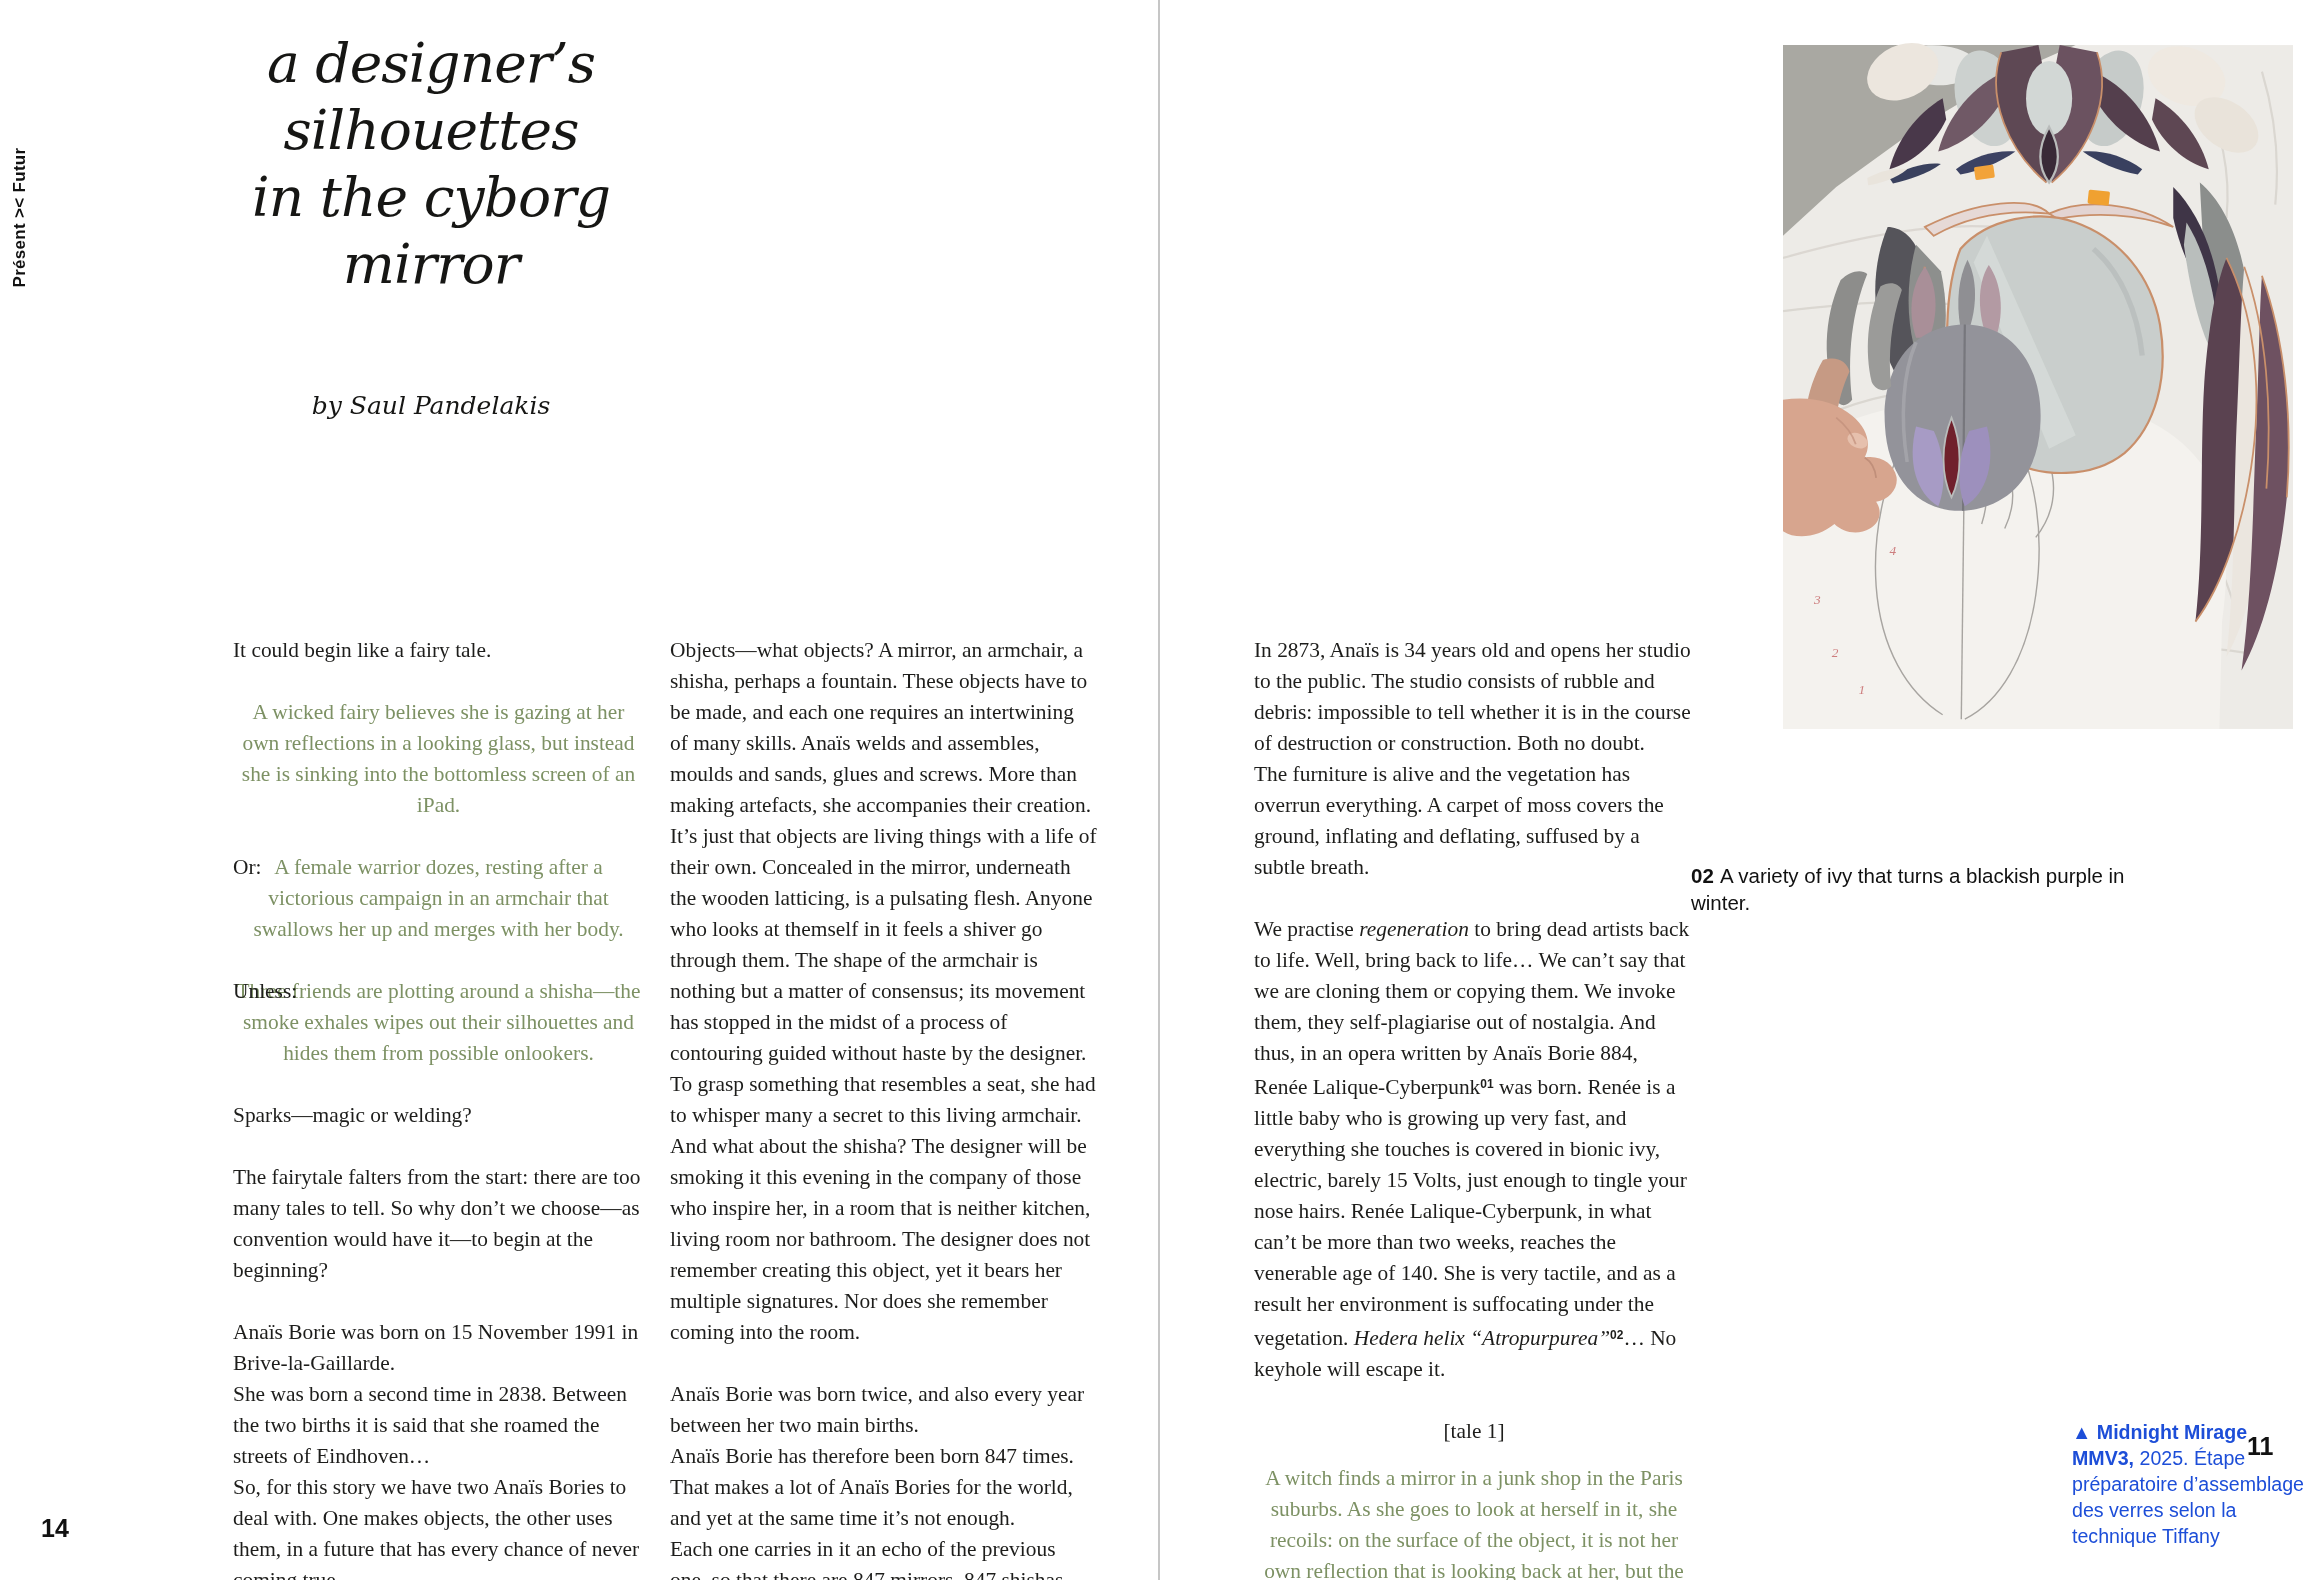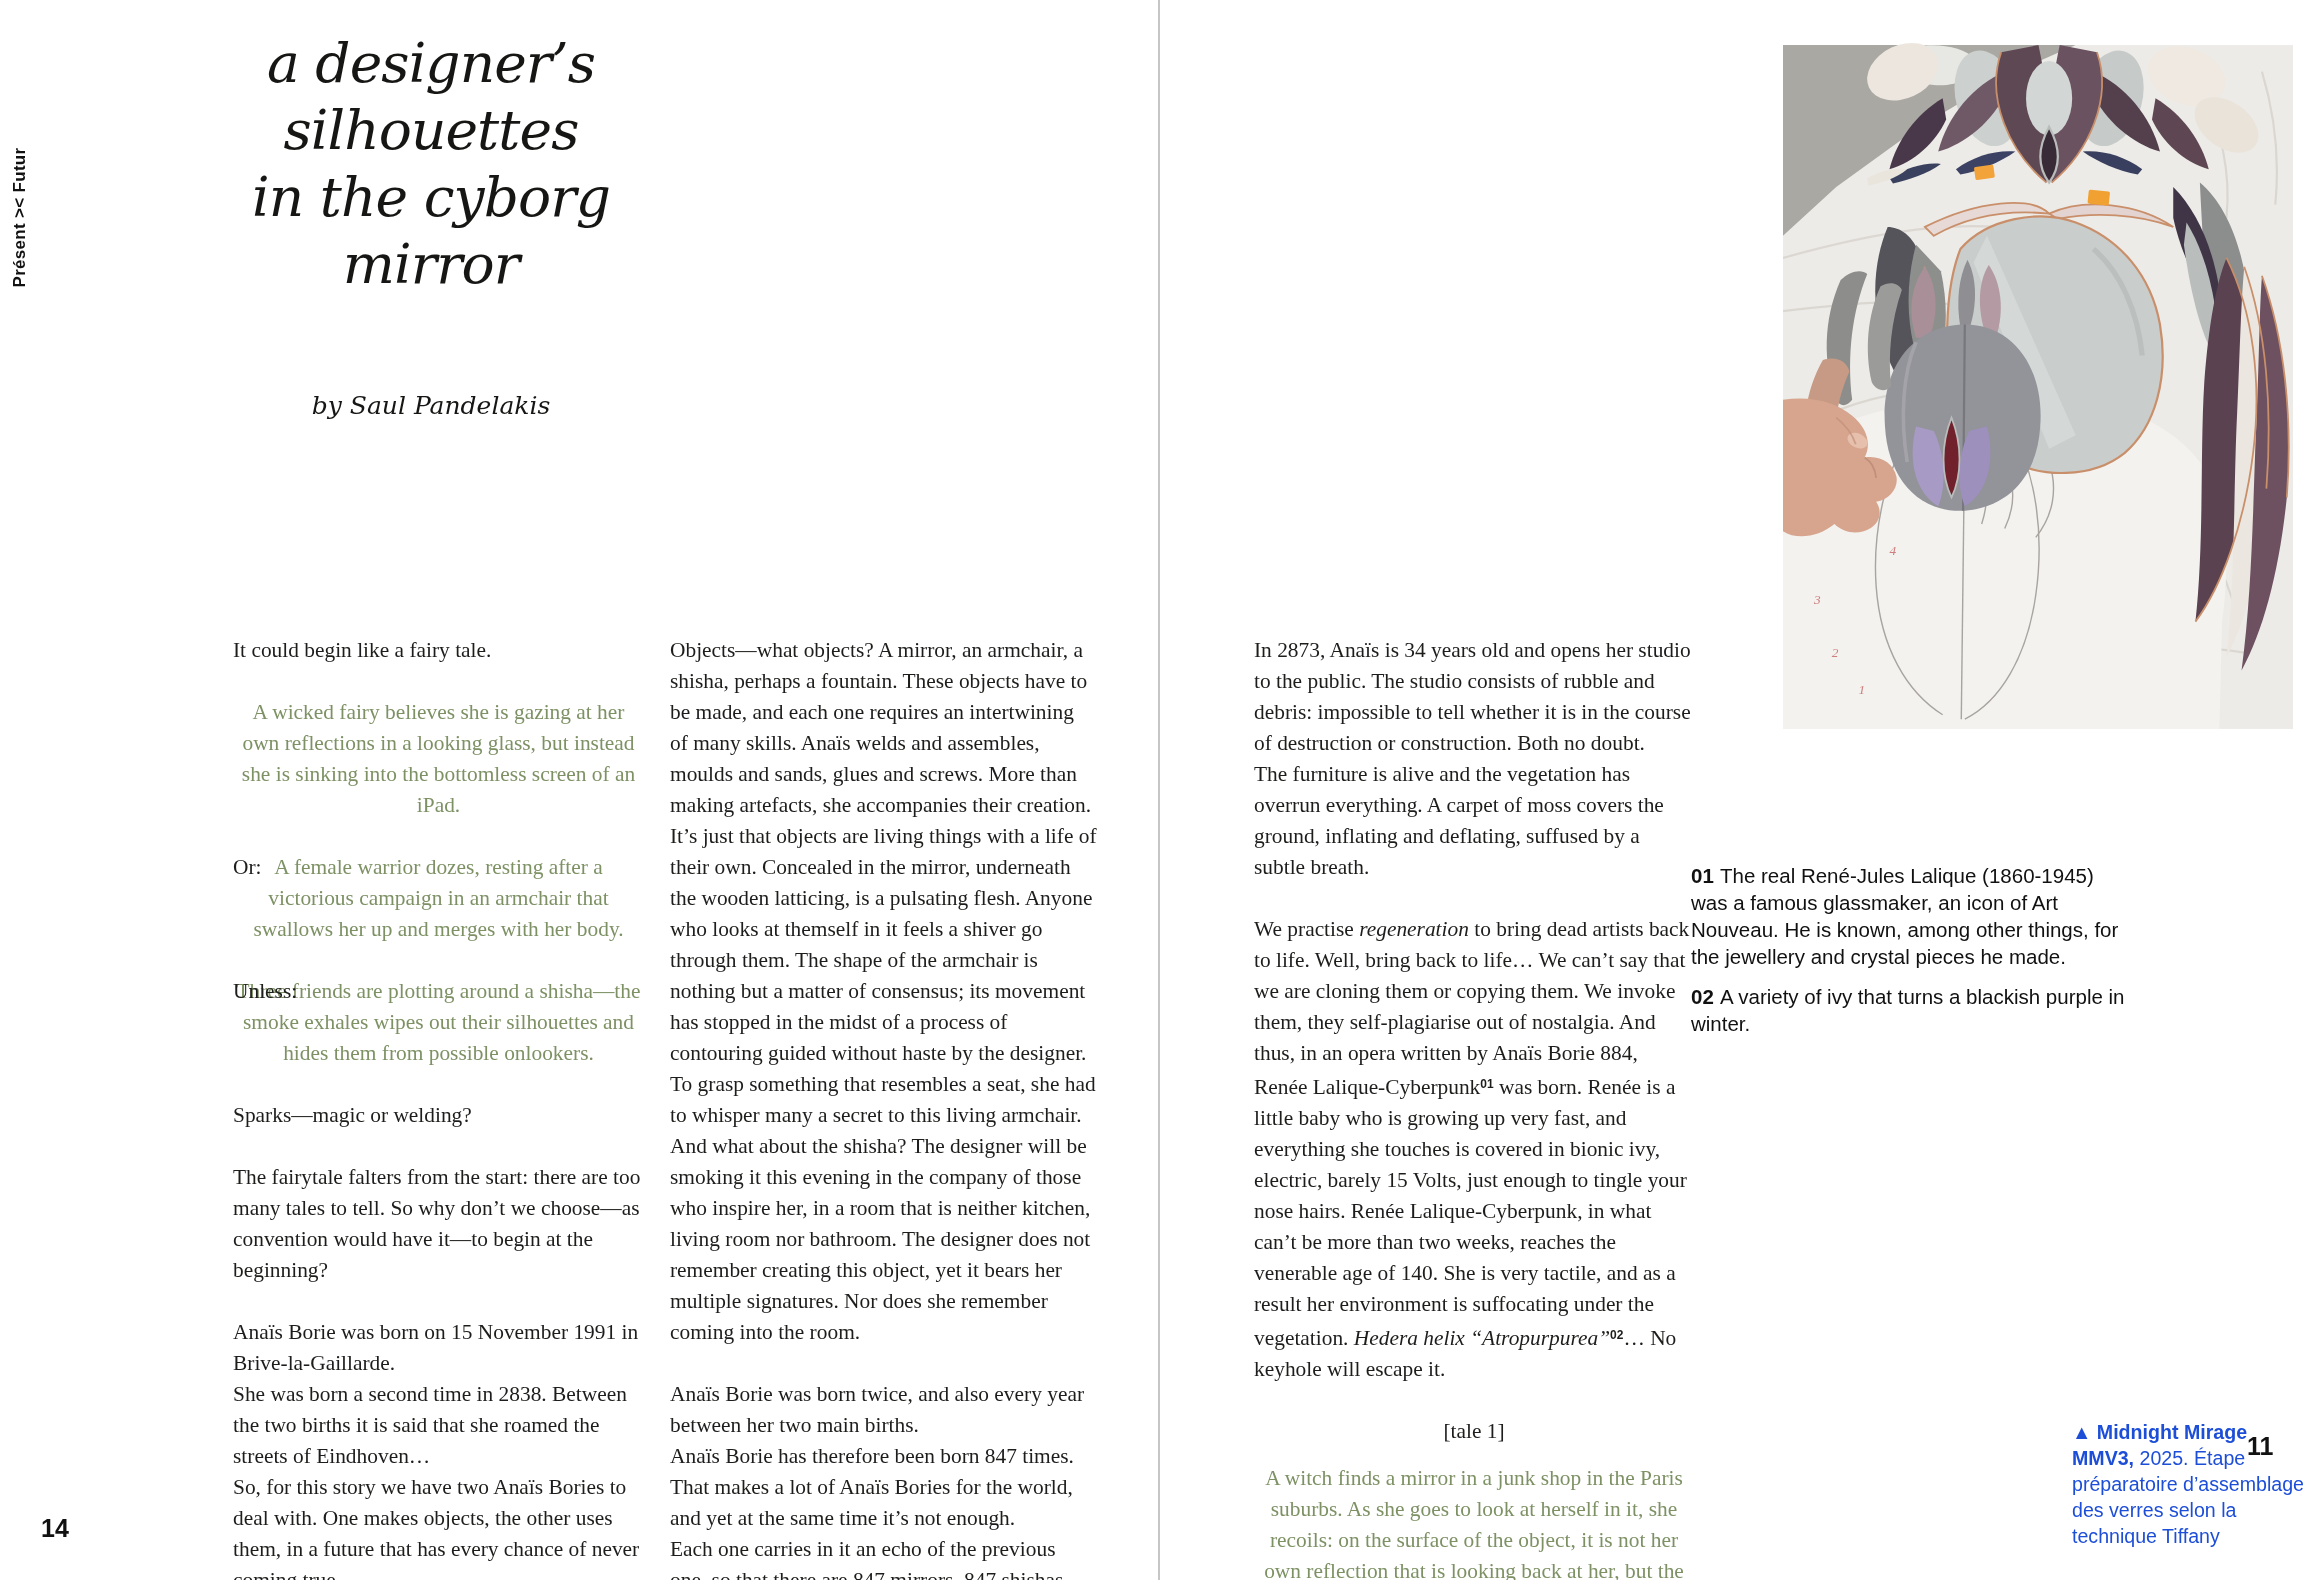--- a/index.html
+++ b/index.html
@@ -78,21 +78,20 @@
       <p class="para plain"><span>Anaïs Borie was born twice, and also every year between her two main births.</span><br><span>Anaïs Borie has therefore been born 847 times. That makes a lot of Anaïs Bories for the world, and yet at the same time it’s not enough.</span><br><span>Each one carries in it an echo of the previous one, so that there are 847 mirrors, 847 shishas, 847 armchairs. None of them are fixed, each one is awaiting its shape. You can smoke the armchair, look at yourself in the shisha, sit in the mirror.</span></p>
     </div>
   <div class="col col3">
       <p class="para plain"><span>In 2873, Anaïs is 34 years old and opens her studio to the public. The studio consists of rubble and debris: impossible to tell whether it is in the course of destruction or construction. Both no doubt.</span><br><span>The furniture is alive and the vegetation has overrun everything. A carpet of moss covers the ground, inflating and deflating, suffused by a subtle breath.</span></p>
       <p class="para plain"><span>We practise </span><span class="it">regeneration</span><span> to bring dead artists back to life. Well, bring back to life… We can’t say that we are cloning them or copying them. We invoke them, they self-plagiarise out of nostalgia. And thus, in an opera written by Anaïs Borie 884, Renée Lalique-Cyberpunk</span><span class="sup">01</span><span> was born. Renée is a little baby who is growing up very fast, and everything she touches is covered in bionic ivy, electric, barely 15 Volts, just enough to tingle your nose hairs. Renée Lalique-Cyberpunk, in what can’t be more than two weeks, reaches the venerable age of 140. She is very tactile, and as a result her environment is suffocating under the vegetation. </span><span class="it">Hedera helix “Atropurpurea”</span><span class="sup">02</span><span>… No keyhole will escape it.</span></p>
       <p class="para center-black"><span>[tale 1]</span></p>
       <p class="para green"><span>A witch finds a mirror in a junk shop in the Paris suburbs. As she goes to look at herself in it, she recoils: on the surface of the object, it is not her own reflection that is looking back at her, but the painted face of Alice Cooper. The witch stifles a scream. Alice C.’s arm comes out of the mirror to offer her a fortune cookie.</span></p>
     </div>
 
   <div class="footnotes">
-      <p class="footnote"><span class="fn-num">01</span>The real René-Jules Lalique (1860-1945) was a famous glassmaker, an icon of Art Nouveau. He is known, among other things, for the jewellery and crystal pieces he made.</p>
       <p class="footnote"><span class="fn-num">02</span>A variety of ivy that turns a blackish purple in winter.</p>
     </div>
 
   <div class="photo">
     <svg viewBox="0 0 575 771" aria-hidden="true">
 
       <rect width="575" height="771" fill="#edebe7"></rect>
 
       <path d="M0,0 L330,0 L250,35 L150,95 L60,160 L0,215 Z" fill="#a9a8a2"></path>
       <path d="M130,8 C160,-6 202,0 216,15 C230,30 200,48 170,45 C140,42 114,20 130,8 Z" fill="#e7e7e4"></path>

